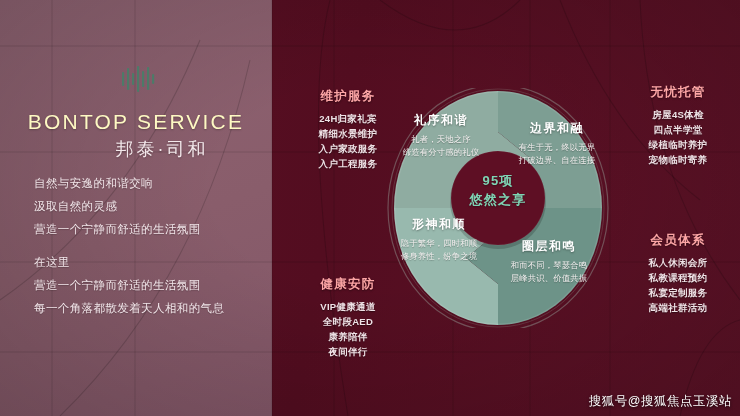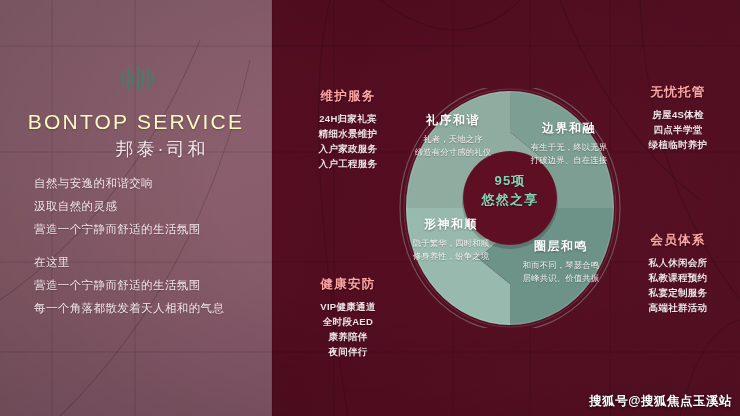--- a/index.html
+++ b/index.html
@@ -111,21 +111,21 @@
     font-weight: bold;
   }
   #svc-0 { left: 300px; top: 88px; }
   #svc-1 { left: 300px; top: 232px; margin-top: 44px; }
   #svc-2 { left: 630px; top: 84px; }
   #svc-3 { left: 630px; top: 232px; }
 
   
   .diagram {
     position: absolute;
-    left: 392px;
+    left: 380px;
     top: 88px;
     width: 236px;
     height: 240px;
   }
   .diagram svg { position: absolute; left: 0; top: 0; }
 
   .quad {
     position: absolute;
     width: 118px;
     text-align: center;
@@ -164,21 +164,21 @@
     text-shadow: 0 1px 2px rgba(0,0,0,0.4);
   }
 
   
   .watermark {
     position: absolute;
     right: 8px;
     bottom: 6px;
     color: #ffffff;
     font-size: 12.5px;
-    font-weight: bold;
+    font-weight: normal;
     letter-spacing: 0.5px;
     text-shadow: 0 1px 3px rgba(0,0,0,0.8);
   }
 </style>
 </head>
 <body>
 
 <div id="slide">
 
   <div class="bg-right"></div>
@@ -253,20 +253,21 @@
     <div class="svc-item">全时段AED</div>
     <div class="svc-item">康养陪伴</div>
     <div class="svc-item">夜间伴行</div>
   </div>
 
   <div class="svc" id="svc-2">
     <div class="svc-title">无忧托管</div>
     <div class="svc-item">房屋4S体检</div>
     <div class="svc-item">四点半学堂</div>
     <div class="svc-item">绿植临时养护</div>
+    <div class="svc-item">宠物临时寄养</div>
   </div>
 
   <div class="svc" id="svc-3">
     <div class="svc-title">会员体系</div>
     <div class="svc-item">私人休闲会所</div>
     <div class="svc-item">私教课程预约</div>
     <div class="svc-item">私宴定制服务</div>
     <div class="svc-item">高端社群活动</div>
   </div>
 

